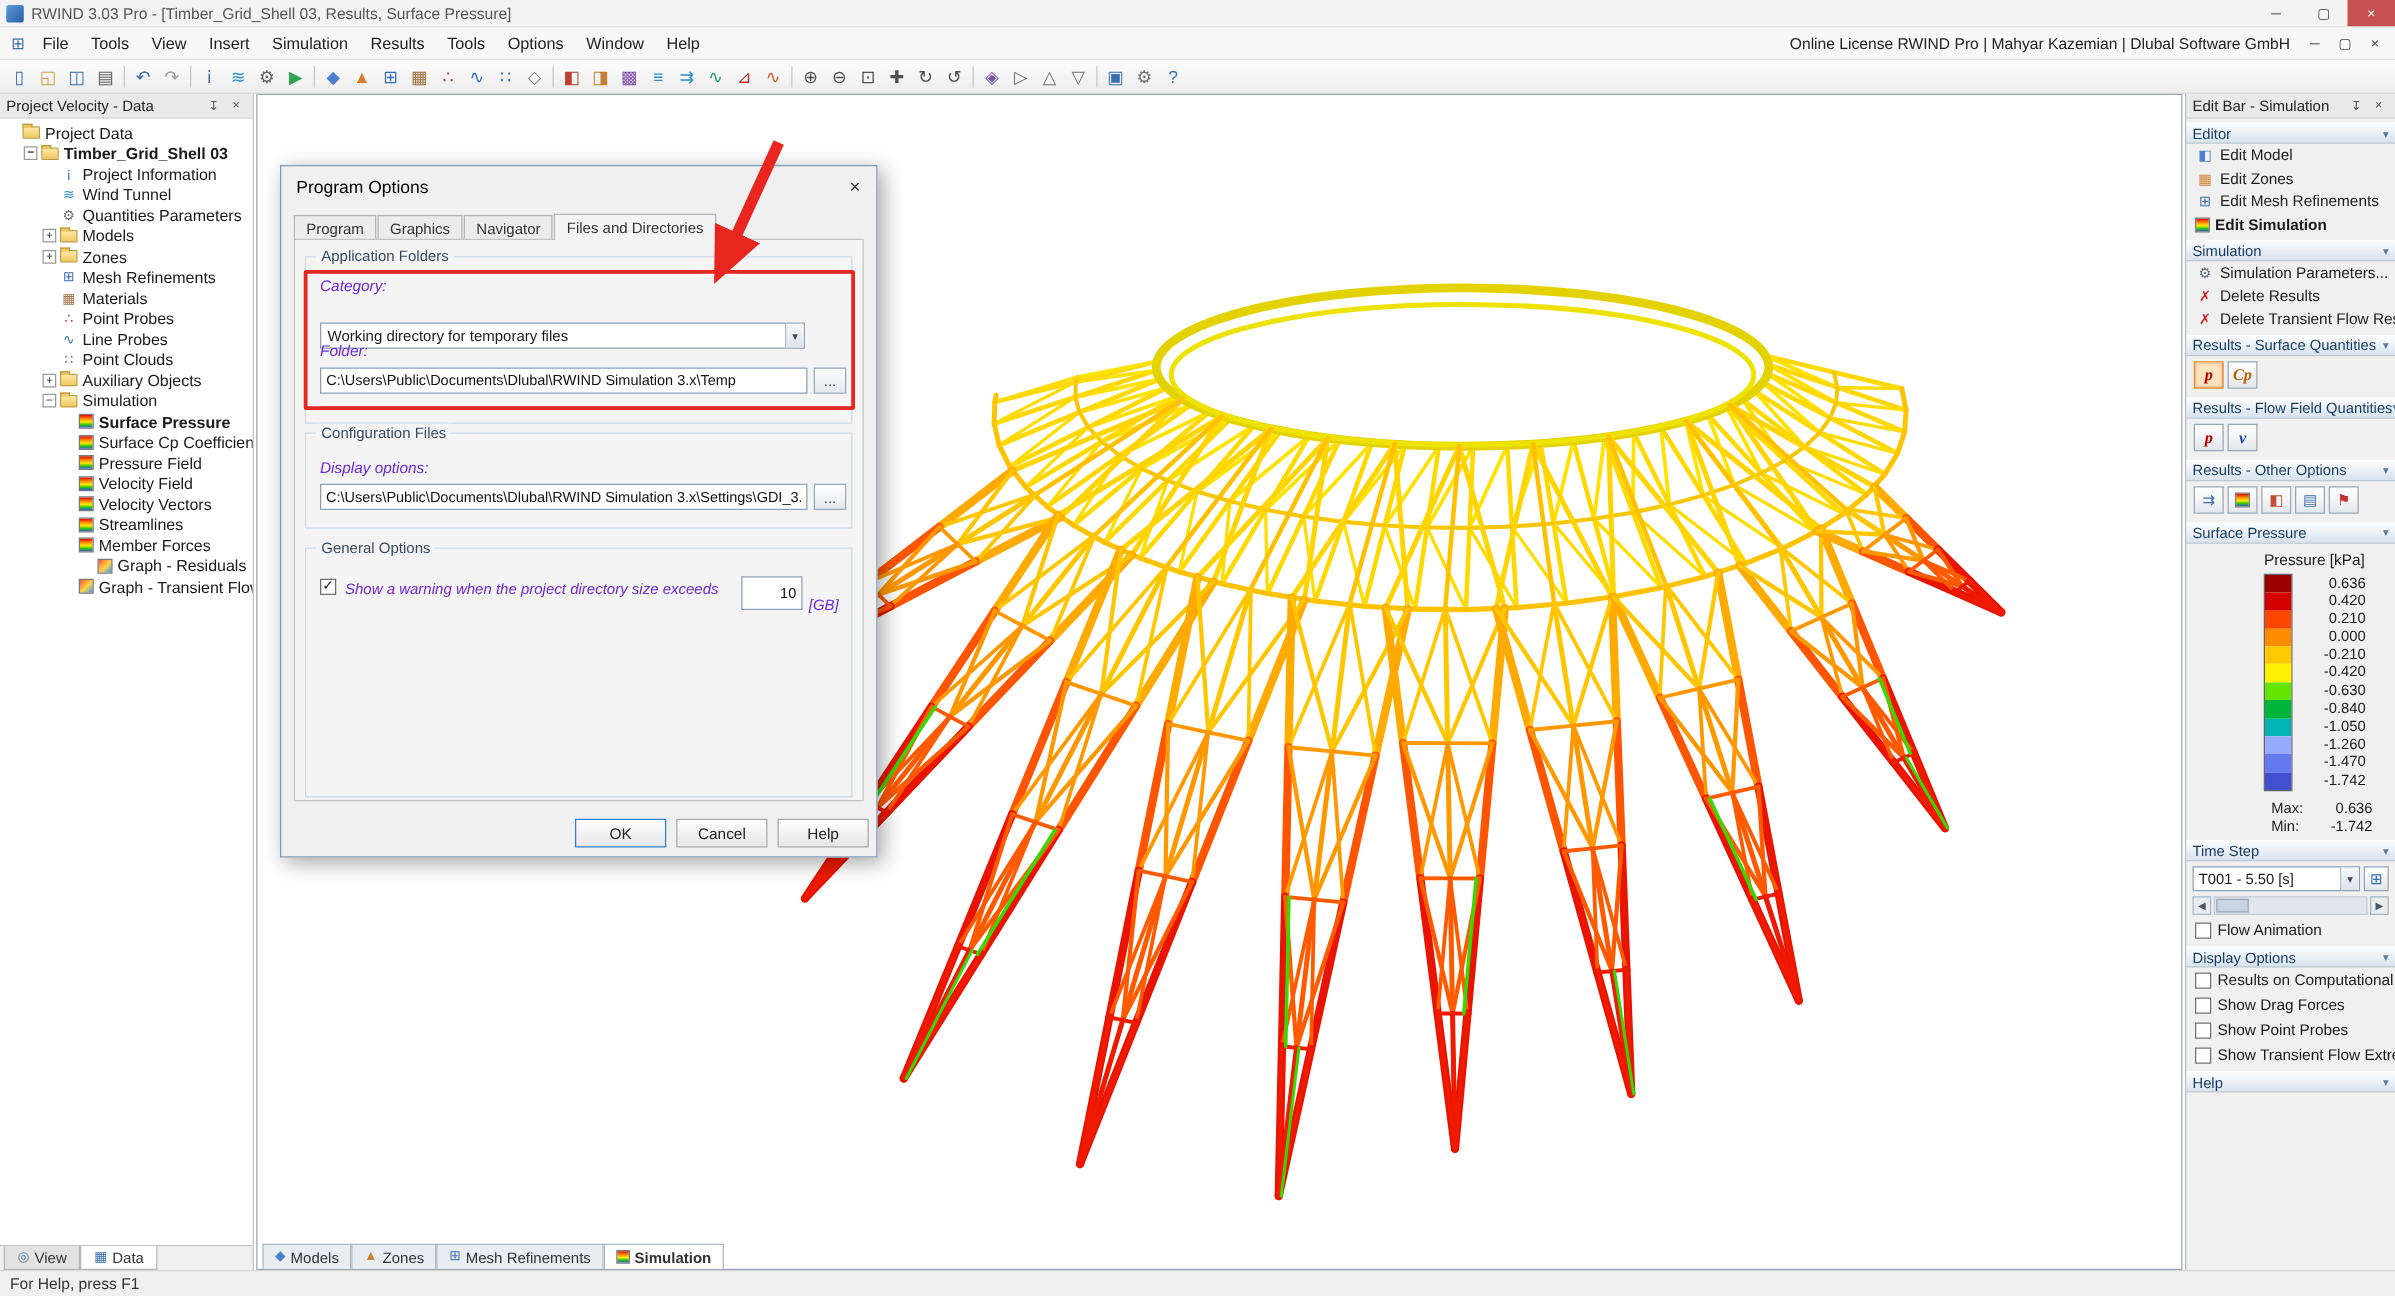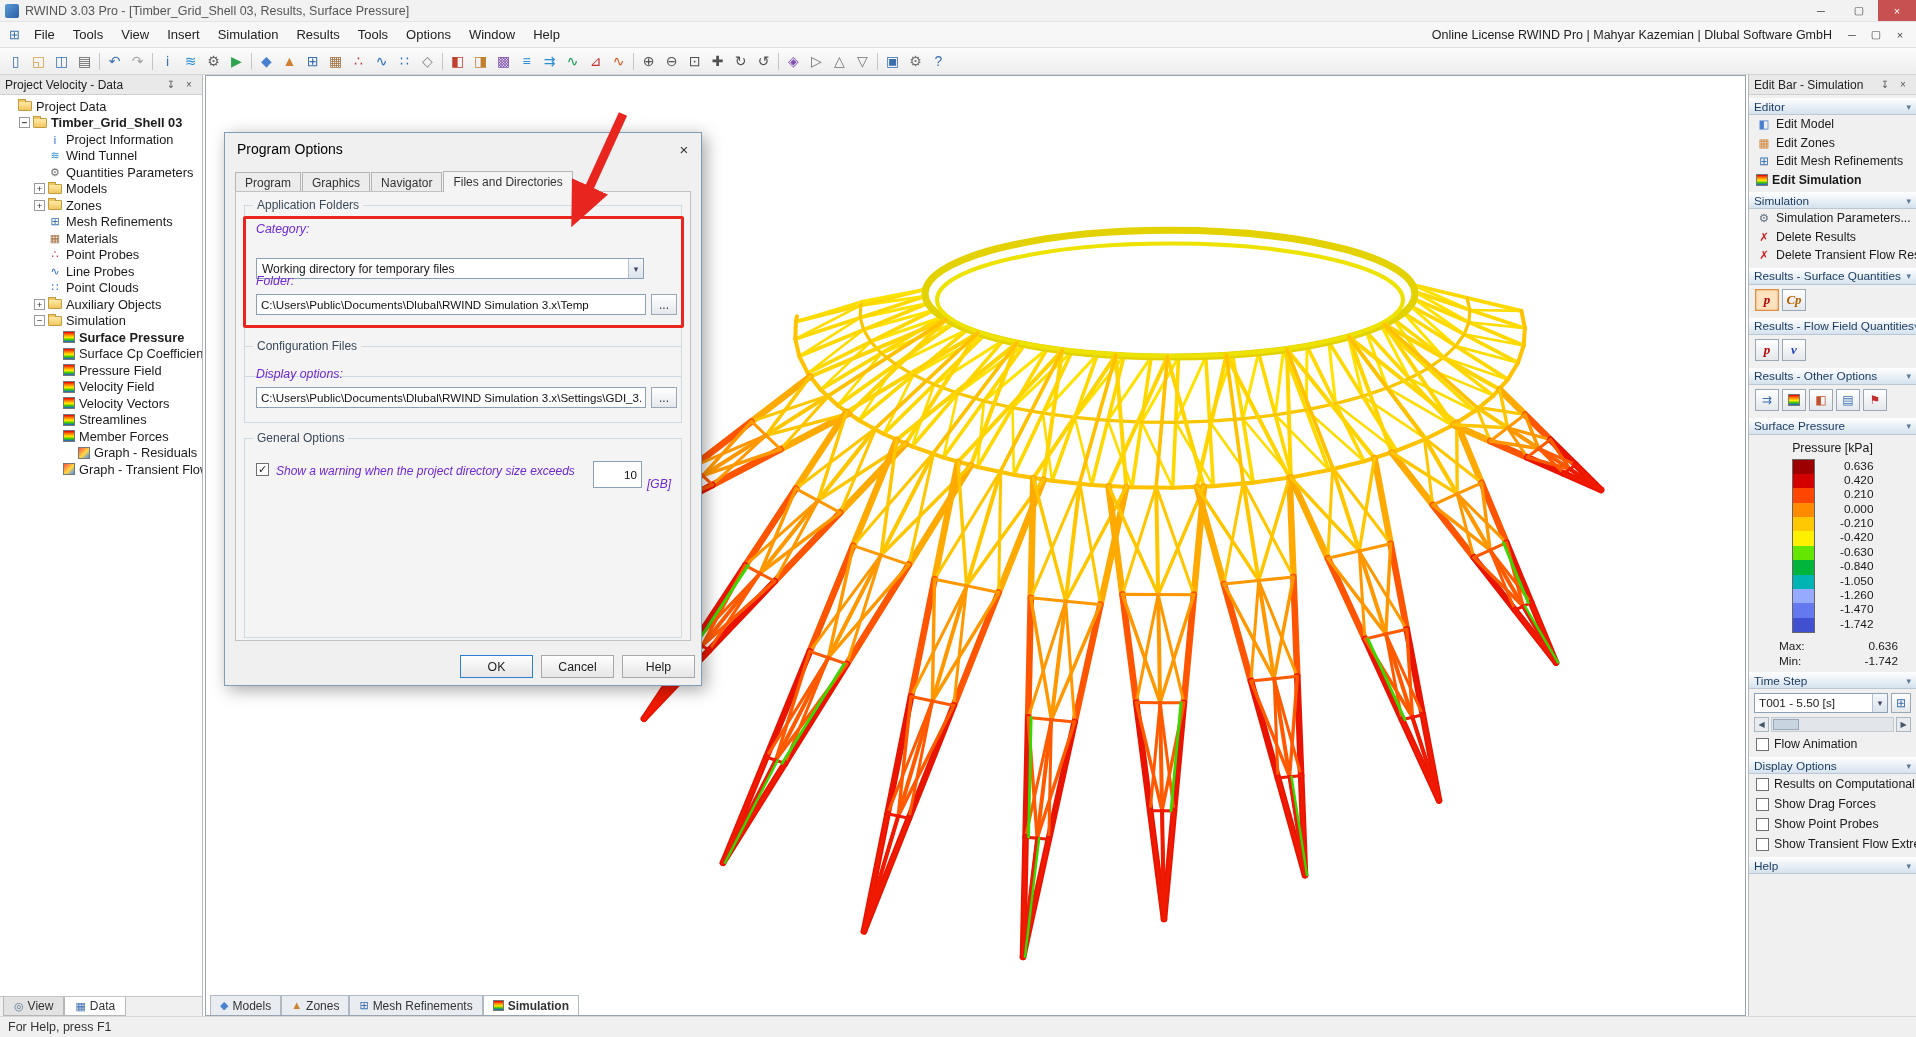--- a/index.html
+++ b/index.html
@@ -51,21 +51,21 @@
 .sec-arrow{margin-left:auto;font-size:9px;color:#5a7a9a;}
 .eb-item{height:18.5px;display:flex;align-items:center;padding-left:7px;white-space:nowrap;overflow:hidden;}
 .eb-item.bold{font-weight:bold;}
 .eb-glyph{width:16px;text-align:center;font-size:11.5px;margin-right:4px;flex:none;}
 .icon-result.eb-glyph{width:12px;height:12px;}
 .qty-row{display:flex;gap:3px;padding:4px 6px;}
 .qty-btn{min-width:24px;height:22px;padding:0 3px;border:1px solid #9aa8b6;background:linear-gradient(#ffffff,#e4e8ec);display:flex;align-items:center;justify-content:center;font-size:13px;font-family:"Liberation Serif",serif;font-style:italic;font-weight:bold;}
 .qty-btn.oo{font-family:"Liberation Sans",sans-serif;font-style:normal;font-weight:normal;}
 .qty-btn.active{border:1px solid #e09040;background:#fde2c0;box-shadow:inset 0 0 2px #d08030;}
 .oo-glyph{font-size:12px;line-height:1;}
-.legend{padding:3px 6px 0 6px;}
+.legend{padding:3px 6px 0 6px;margin-left:38px;}
 .legend-title{text-align:center;font-size:12.3px;margin:3px 0 4px;}
 .legend-body{display:flex;justify-content:center;gap:7px;}
 .legend-colors{width:23px;border:1px solid #666;height:174.8px;}
 .legend-cell{height:14.4px;}
 .legend-values{width:52px;text-align:right;}
 .legend-val{height:14.4px;line-height:14.4px;font-size:11.8px;}
 .maxmin{margin:6px 12px 2px 24px;}
 .mm-row{display:flex;justify-content:space-between;font-size:11.8px;line-height:15px;}
 .ts-row{display:flex;gap:3px;padding:4px 5px 2px;align-items:center;}
 .ts-select{flex:1;height:20px;border:1px solid #8aa0b6;background:#fff;display:flex;align-items:center;padding-left:4px;font-size:11.8px;white-space:nowrap;overflow:hidden;}
@@ -1196,21 +1196,21 @@
       </div>
       <div class="dlg-tab">
         <span class="tab-label">Navigator</span>
       </div>
       <div class="dlg-tab active">
         <span class="tab-label">Files and Directories</span>
       </div>
     </div>
   <div class="dlg-page">
 
-    <div class="grp" style="top:13px;height:172px;">
+    <div class="grp" style="top:13px;height:134px;">
       <span class="grp-label">Application Folders</span>
       <span class="fld-label" style="left:11px;top:16px;">Category:</span>
       <div class="combo" style="left:11px;top:52px;width:388px;">
         <span>Working directory for temporary files</span>
         <span class="dd-arrow">▾</span>
       </div>
       <span class="fld-label" style="left:11px;top:68px;">Folder:</span>
       <input class="txt" style="left: 11px; top: 88px; width: 390px;" readonly="" value="C:\Users\Public\Documents\Dlubal\RWIND Simulation 3.x\Temp">
       <div class="browse" style="left:406px;top:88px;">...</div>
     </div>

